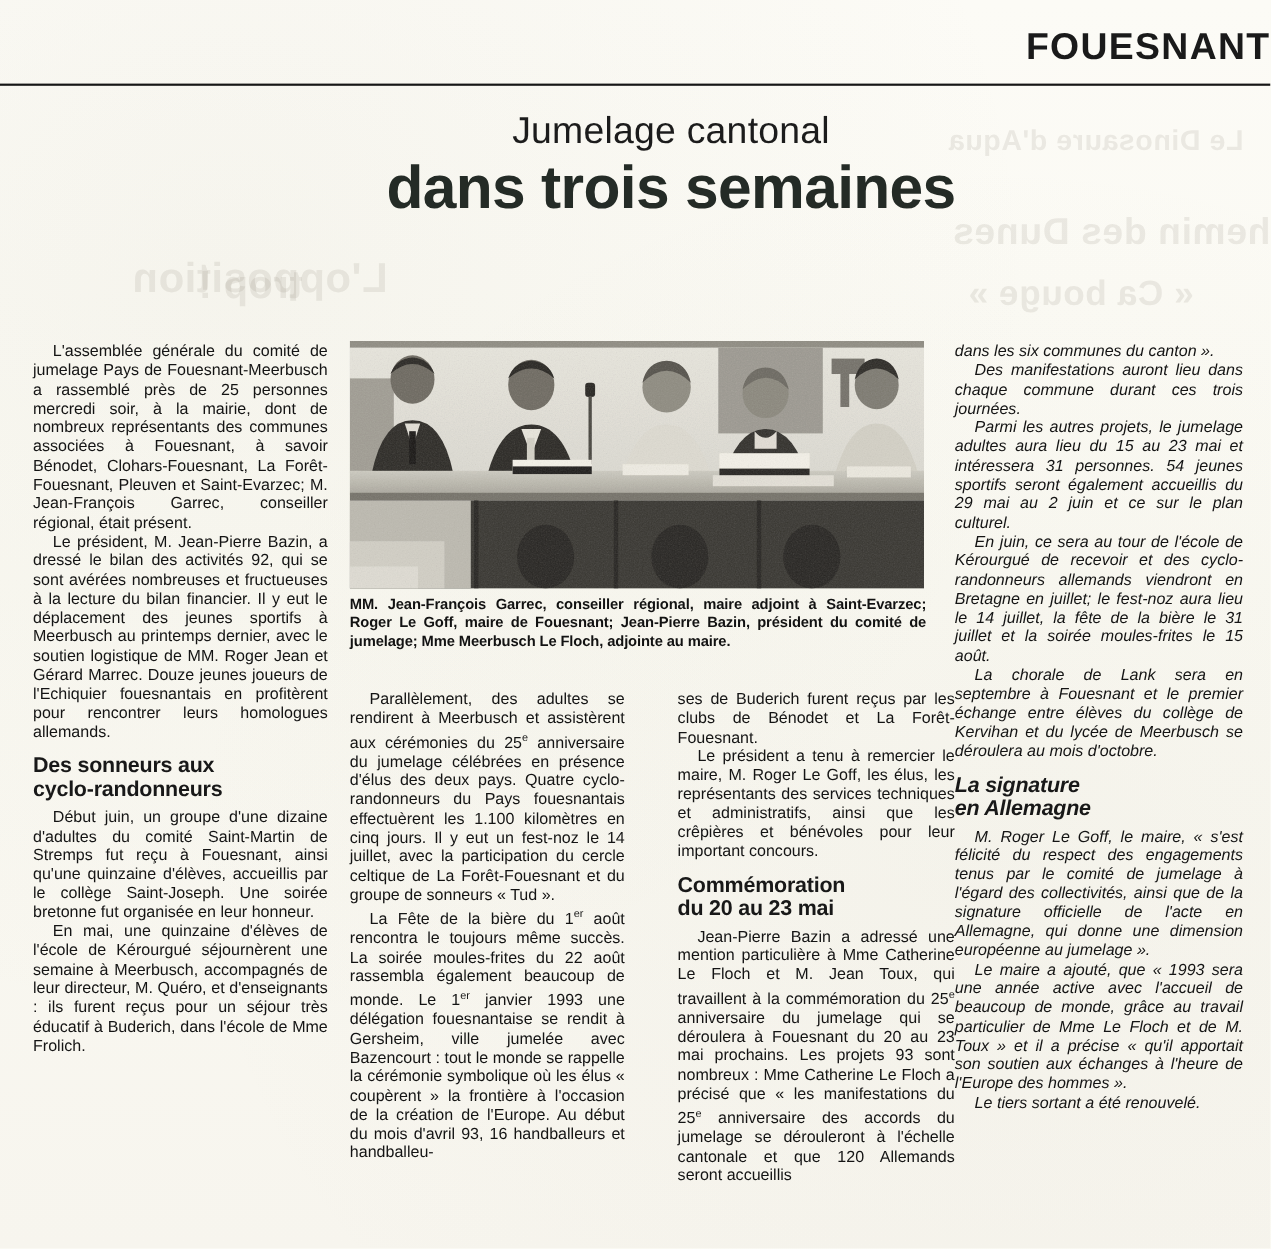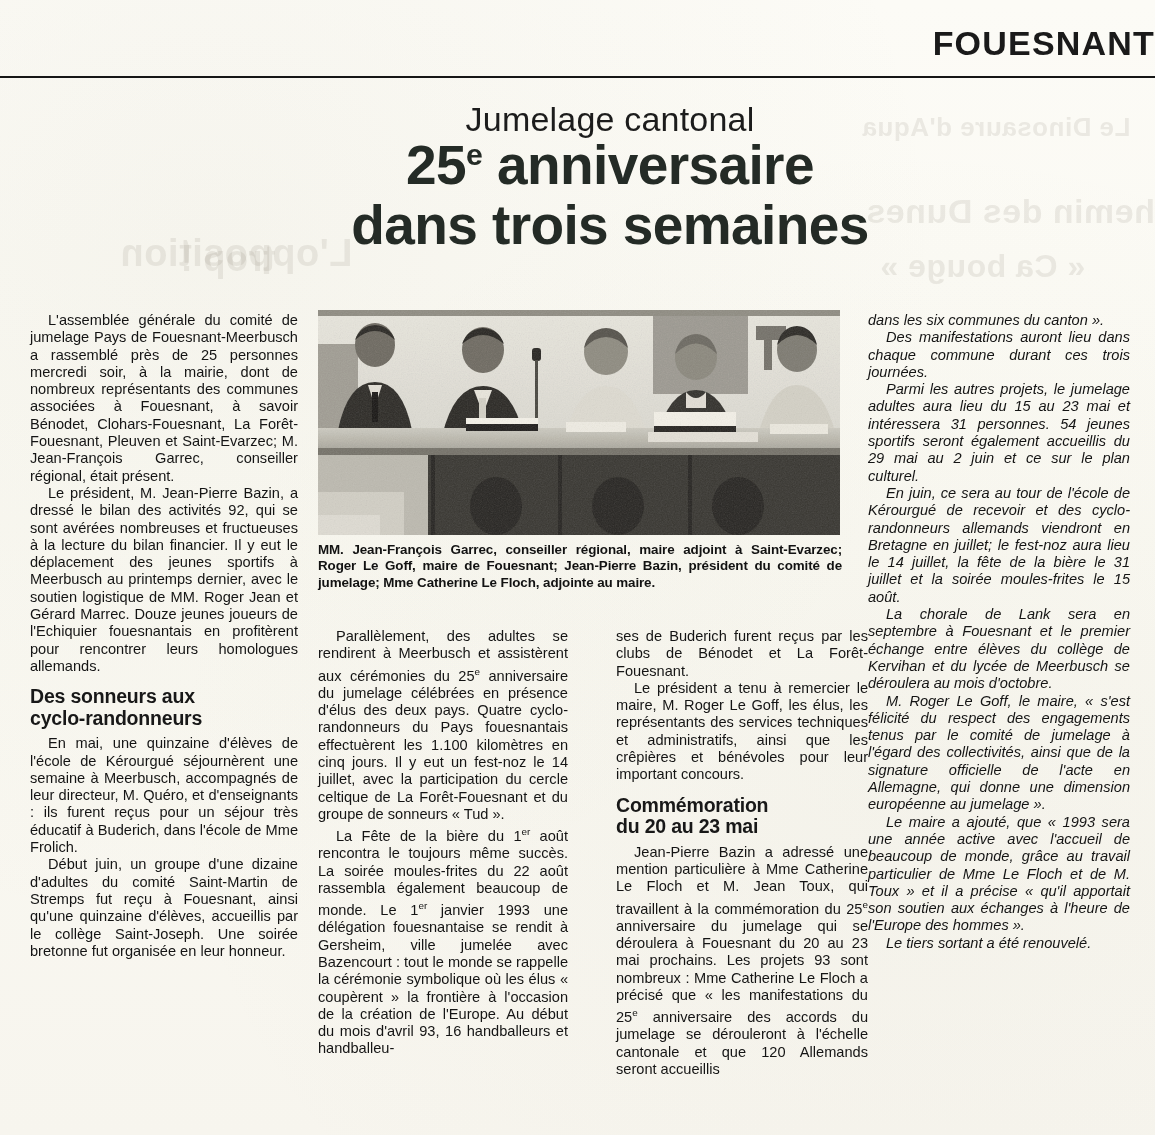--- a/index.html
+++ b/index.html
@@ -115,21 +115,20 @@
     </div>
 
   <div class="masthead">
     <div class="town">FOUESNANT</div>
   </div>
   <div class="rule-top"></div>
 
   <div class="headline-block">
     <div class="kicker">Jumelage cantonal</div>
     <div class="headline">
-      <span><span>25</span><sup>e</sup><span> anniversaire</span></span>
       <span class="l2">dans trois semaines</span>
     </div>
   </div>
 
   <div class="photo-wrap">
     <svg class="photo" viewBox="0 0 522 225" preserveAspectRatio="none">
       <defs>
         <linearGradient id="wallg" x1="0" y1="0" x2="0" y2="1">
           <stop offset="0%" stop-color="#e2e0d8"></stop>
             <stop offset="100%" stop-color="#cfcdc4"></stop>
@@ -205,43 +204,44 @@
       <rect x="0" y="145" width="110" height="80" fill="#b9b6ad"></rect>
       <rect x="0" y="182" width="86" height="43" fill="#cdcac1"></rect>
       <rect x="0" y="205" width="62" height="20" fill="#dad7ce"></rect>
       <ellipse cx="178" cy="196" rx="26" ry="29" fill="#2b2926"></ellipse>
       <ellipse cx="300" cy="196" rx="26" ry="29" fill="#2b2926"></ellipse>
       <ellipse cx="420" cy="196" rx="26" ry="29" fill="#2b2926"></ellipse>
       <rect x="0" y="0" width="522" height="225" filter="url(#grainf)" fill="#888"></rect>
     </svg>
   </div>
 
-  <div class="caption">MM. Jean-François Garrec, conseiller régional, maire adjoint à Saint-Evarzec; Roger Le Goff, maire de Fouesnant; Jean-Pierre Bazin, président du comité de jumelage; Mme Catherine Le Floch, adjointe au maire.</div>
+  <div class="caption">MM. Jean-François Garrec, conseiller régional, maire adjoint à Saint-Evarzec; Roger Le Goff, maire de Fouesnant; Jean-Pierre Bazin, président du comité de jumelage; Mme Meerbusch Le Floch, adjointe au maire.</div>
 
   <div class="col" id="col1">
       <p>L'assemblée générale du comité de jumelage Pays de Fouesnant-Meerbusch a rassemblé près de 25 personnes mercredi soir, à la mairie, dont de nombreux représentants des communes associées à Fouesnant, à savoir Bénodet, Clohars-Fouesnant, La Forêt-Fouesnant, Pleuven et Saint-Evarzec; M. Jean-François Garrec, conseiller régional, était présent.</p>
       <p>Le président, M. Jean-Pierre Bazin, a dressé le bilan des activités 92, qui se sont avérées nombreuses et fructueuses à la lecture du bilan financier. Il y eut le déplacement des jeunes sportifs à Meerbusch au printemps dernier, avec le soutien logistique de MM. Roger Jean et Gérard Marrec. Douze jeunes joueurs de l'Echiquier fouesnantais en profitèrent pour rencontrer leurs homologues allemands.</p>
       <div class="subhead">Des sonneurs aux<br>cyclo-randonneurs</div>
+      <p>Début juin, un groupe d'une dizaine d'adultes du comité Saint-Martin de Stremps fut reçu à Fouesnant, ainsi qu'une quinzaine d'élèves, accueillis par le collège Saint-Joseph. Une soirée bretonne fut organisée en leur honneur.</p>
       <p>En mai, une quinzaine d'élèves de l'école de Kérourgué séjournèrent une semaine à Meerbusch, accompagnés de leur directeur, M. Quéro, et d'enseignants : ils furent reçus pour un séjour très éducatif à Buderich, dans l'école de Mme Frolich.</p>
-      <p>Début juin, un groupe d'une dizaine d'adultes du comité Saint-Martin de Stremps fut reçu à Fouesnant, ainsi qu'une quinzaine d'élèves, accueillis par le collège Saint-Joseph. Une soirée bretonne fut organisée en leur honneur.</p>
     </div>
   <div class="col" id="col2">
       <p>Parallèlement, des adultes se rendirent à Meerbusch et assistèrent aux cérémonies du 25<sup class="ord">e</sup> anniversaire du jumelage célébrées en présence d'élus des deux pays. Quatre cyclo-randonneurs du Pays fouesnantais effectuèrent les 1.100 kilomètres en cinq jours. Il y eut un fest-noz le 14 juillet, avec la participation du cercle celtique de La Forêt-Fouesnant et du groupe de sonneurs « Tud ».</p>
       <p>La Fête de la bière du 1<sup class="ord">er</sup> août rencontra le toujours même succès. La soirée moules-frites du 22 août rassembla également beaucoup de monde. Le 1<sup class="ord">er</sup> janvier 1993 une délégation fouesnantaise se rendit à Gersheim, ville jumelée avec Bazencourt : tout le monde se rappelle la cérémonie symbolique où les élus « coupèrent » la frontière à l'occasion de la création de l'Europe. Au début du mois d'avril 93, 16 handballeurs et handballeu-</p>
     </div>
   <div class="col" id="col3">
       <p class="cont">ses de Buderich furent reçus par les clubs de Bénodet et La Forêt-Fouesnant.</p>
       <p>Le président a tenu à remercier le maire, M. Roger Le Goff, les élus, les représentants des services techniques et administratifs, ainsi que les crêpières et bénévoles pour leur important concours.</p>
       <div class="subhead">Commémoration<br>du 20 au 23 mai</div>
       <p>Jean-Pierre Bazin a adressé une mention particulière à Mme Catherine Le Floch et M. Jean Toux, qui travaillent à la commémoration du 25<sup class="ord">e</sup> anniversaire du jumelage qui se déroulera à Fouesnant du 20 au 23 mai prochains. Les projets 93 sont nombreux : Mme Catherine Le Floch a précisé que « les manifestations du 25<sup class="ord">e</sup> anniversaire des accords du jumelage se dérouleront à l'échelle cantonale et que 120 Allemands seront accueillis</p>
     </div>
   <div class="col" id="col4">
       <p class="cont">dans les six communes du canton ».</p>
       <p>Des manifestations auront lieu dans chaque commune durant ces trois journées.</p>
       <p>Parmi les autres projets, le jumelage adultes aura lieu du 15 au 23 mai et intéressera 31 personnes. 54 jeunes sportifs seront également accueillis du 29 mai au 2 juin et ce sur le plan culturel.</p>
       <p>En juin, ce sera au tour de l'école de Kérourgué de recevoir et des cyclo-randonneurs allemands viendront en Bretagne en juillet; le fest-noz aura lieu le 14 juillet, la fête de la bière le 31 juillet et la soirée moules-frites le 15 août.</p>
       <p>La chorale de Lank sera en septembre à Fouesnant et le premier échange entre élèves du collège de Kervihan et du lycée de Meerbusch se déroulera au mois d'octobre.</p>
+      <div class="subhead">La signature<br>en Allemagne</div>
       <p>M. Roger Le Goff, le maire, « s'est félicité du respect des engagements tenus par le comité de jumelage à l'égard des collectivités, ainsi que de la signature officielle de l'acte en Allemagne, qui donne une dimension européenne au jumelage ».</p>
       <p>Le maire a ajouté, que « 1993 sera une année active avec l'accueil de beaucoup de monde, grâce au travail particulier de Mme Le Floch et de M. Toux » et il a précise « qu'il apportait son soutien aux échanges à l'heure de l'Europe des hommes ».</p>
       <p>Le tiers sortant a été renouvelé.</p>
     </div>
 
 </div>
 
 </body></html>

